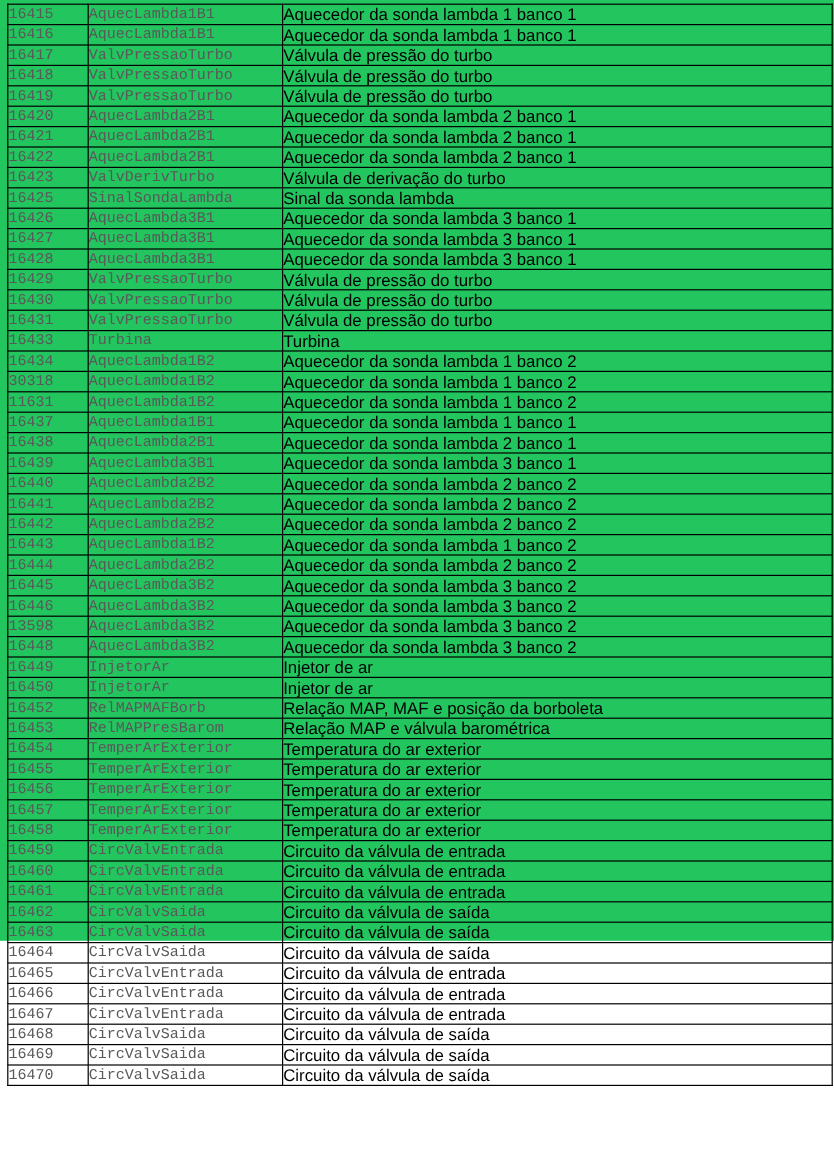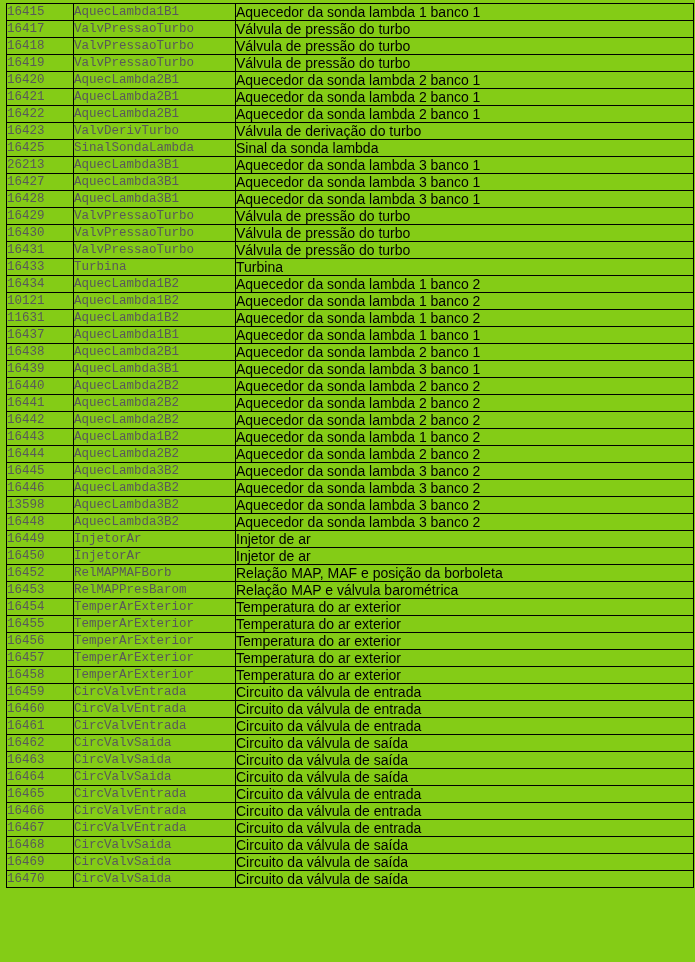--- a/index.html
+++ b/index.html
@@ -6,22 +6,22 @@
     margin: 0;
     padding: 0;
     background: #ffffff;
     width: 695px;
     height: 962px;
     overflow: hidden;
   }
   .page {
     position: relative;
     width: 695px;
-    height: 962px;
-    background: #84cc16;
+    height: 784px;
+    background: #22c55e;
   }
   table.dtc-table {
     position: absolute;
     left: 6px;
     top: 3px;
     width: 684px;
     border-collapse: collapse;
     table-layout: fixed;
   }
   table.dtc-table td {
@@ -60,20 +60,25 @@
 
 <div class="page">
   <table class="dtc-table">
     <tbody>
   <tr>
     <td class="col-code">16415</td>
     <td class="col-name">AquecLambda1B1</td>
     <td class="col-desc">Aquecedor da sonda lambda 1 banco 1</td>
   </tr>
 
+  <tr>
+    <td class="col-code">16416</td>
+    <td class="col-name">AquecLambda1B1</td>
+    <td class="col-desc">Aquecedor da sonda lambda 1 banco 1</td>
+  </tr>
 
   <tr>
     <td class="col-code">16417</td>
     <td class="col-name">ValvPressaoTurbo</td>
     <td class="col-desc">Válvula de pressão do turbo</td>
   </tr>
 
   <tr>
     <td class="col-code">16418</td>
     <td class="col-name">ValvPressaoTurbo</td>
@@ -111,21 +116,21 @@
   </tr>
 
 
   <tr>
     <td class="col-code">16425</td>
     <td class="col-name">SinalSondaLambda</td>
     <td class="col-desc">Sinal da sonda lambda</td>
   </tr>
 
   <tr>
-    <td class="col-code">26213</td>
+    <td class="col-code">16426</td>
     <td class="col-name">AquecLambda3B1</td>
     <td class="col-desc">Aquecedor da sonda lambda 3 banco 1</td>
   </tr>
 
   <tr>
     <td class="col-code">16427</td>
     <td class="col-name">AquecLambda3B1</td>
     <td class="col-desc">Aquecedor da sonda lambda 3 banco 1</td>
   </tr>
 
@@ -160,21 +165,21 @@
     <td class="col-desc">Turbina</td>
   </tr>
 
   <tr>
     <td class="col-code">16434</td>
     <td class="col-name">AquecLambda1B2</td>
     <td class="col-desc">Aquecedor da sonda lambda 1 banco 2</td>
   </tr>
 
   <tr>
-    <td class="col-code">10121</td>
+    <td class="col-code">30318</td>
     <td class="col-name">AquecLambda1B2</td>
     <td class="col-desc">Aquecedor da sonda lambda 1 banco 2</td>
   </tr>
 
   <tr>
     <td class="col-code">11631</td>
     <td class="col-name">AquecLambda1B2</td>
     <td class="col-desc">Aquecedor da sonda lambda 1 banco 2</td>
   </tr>
 

